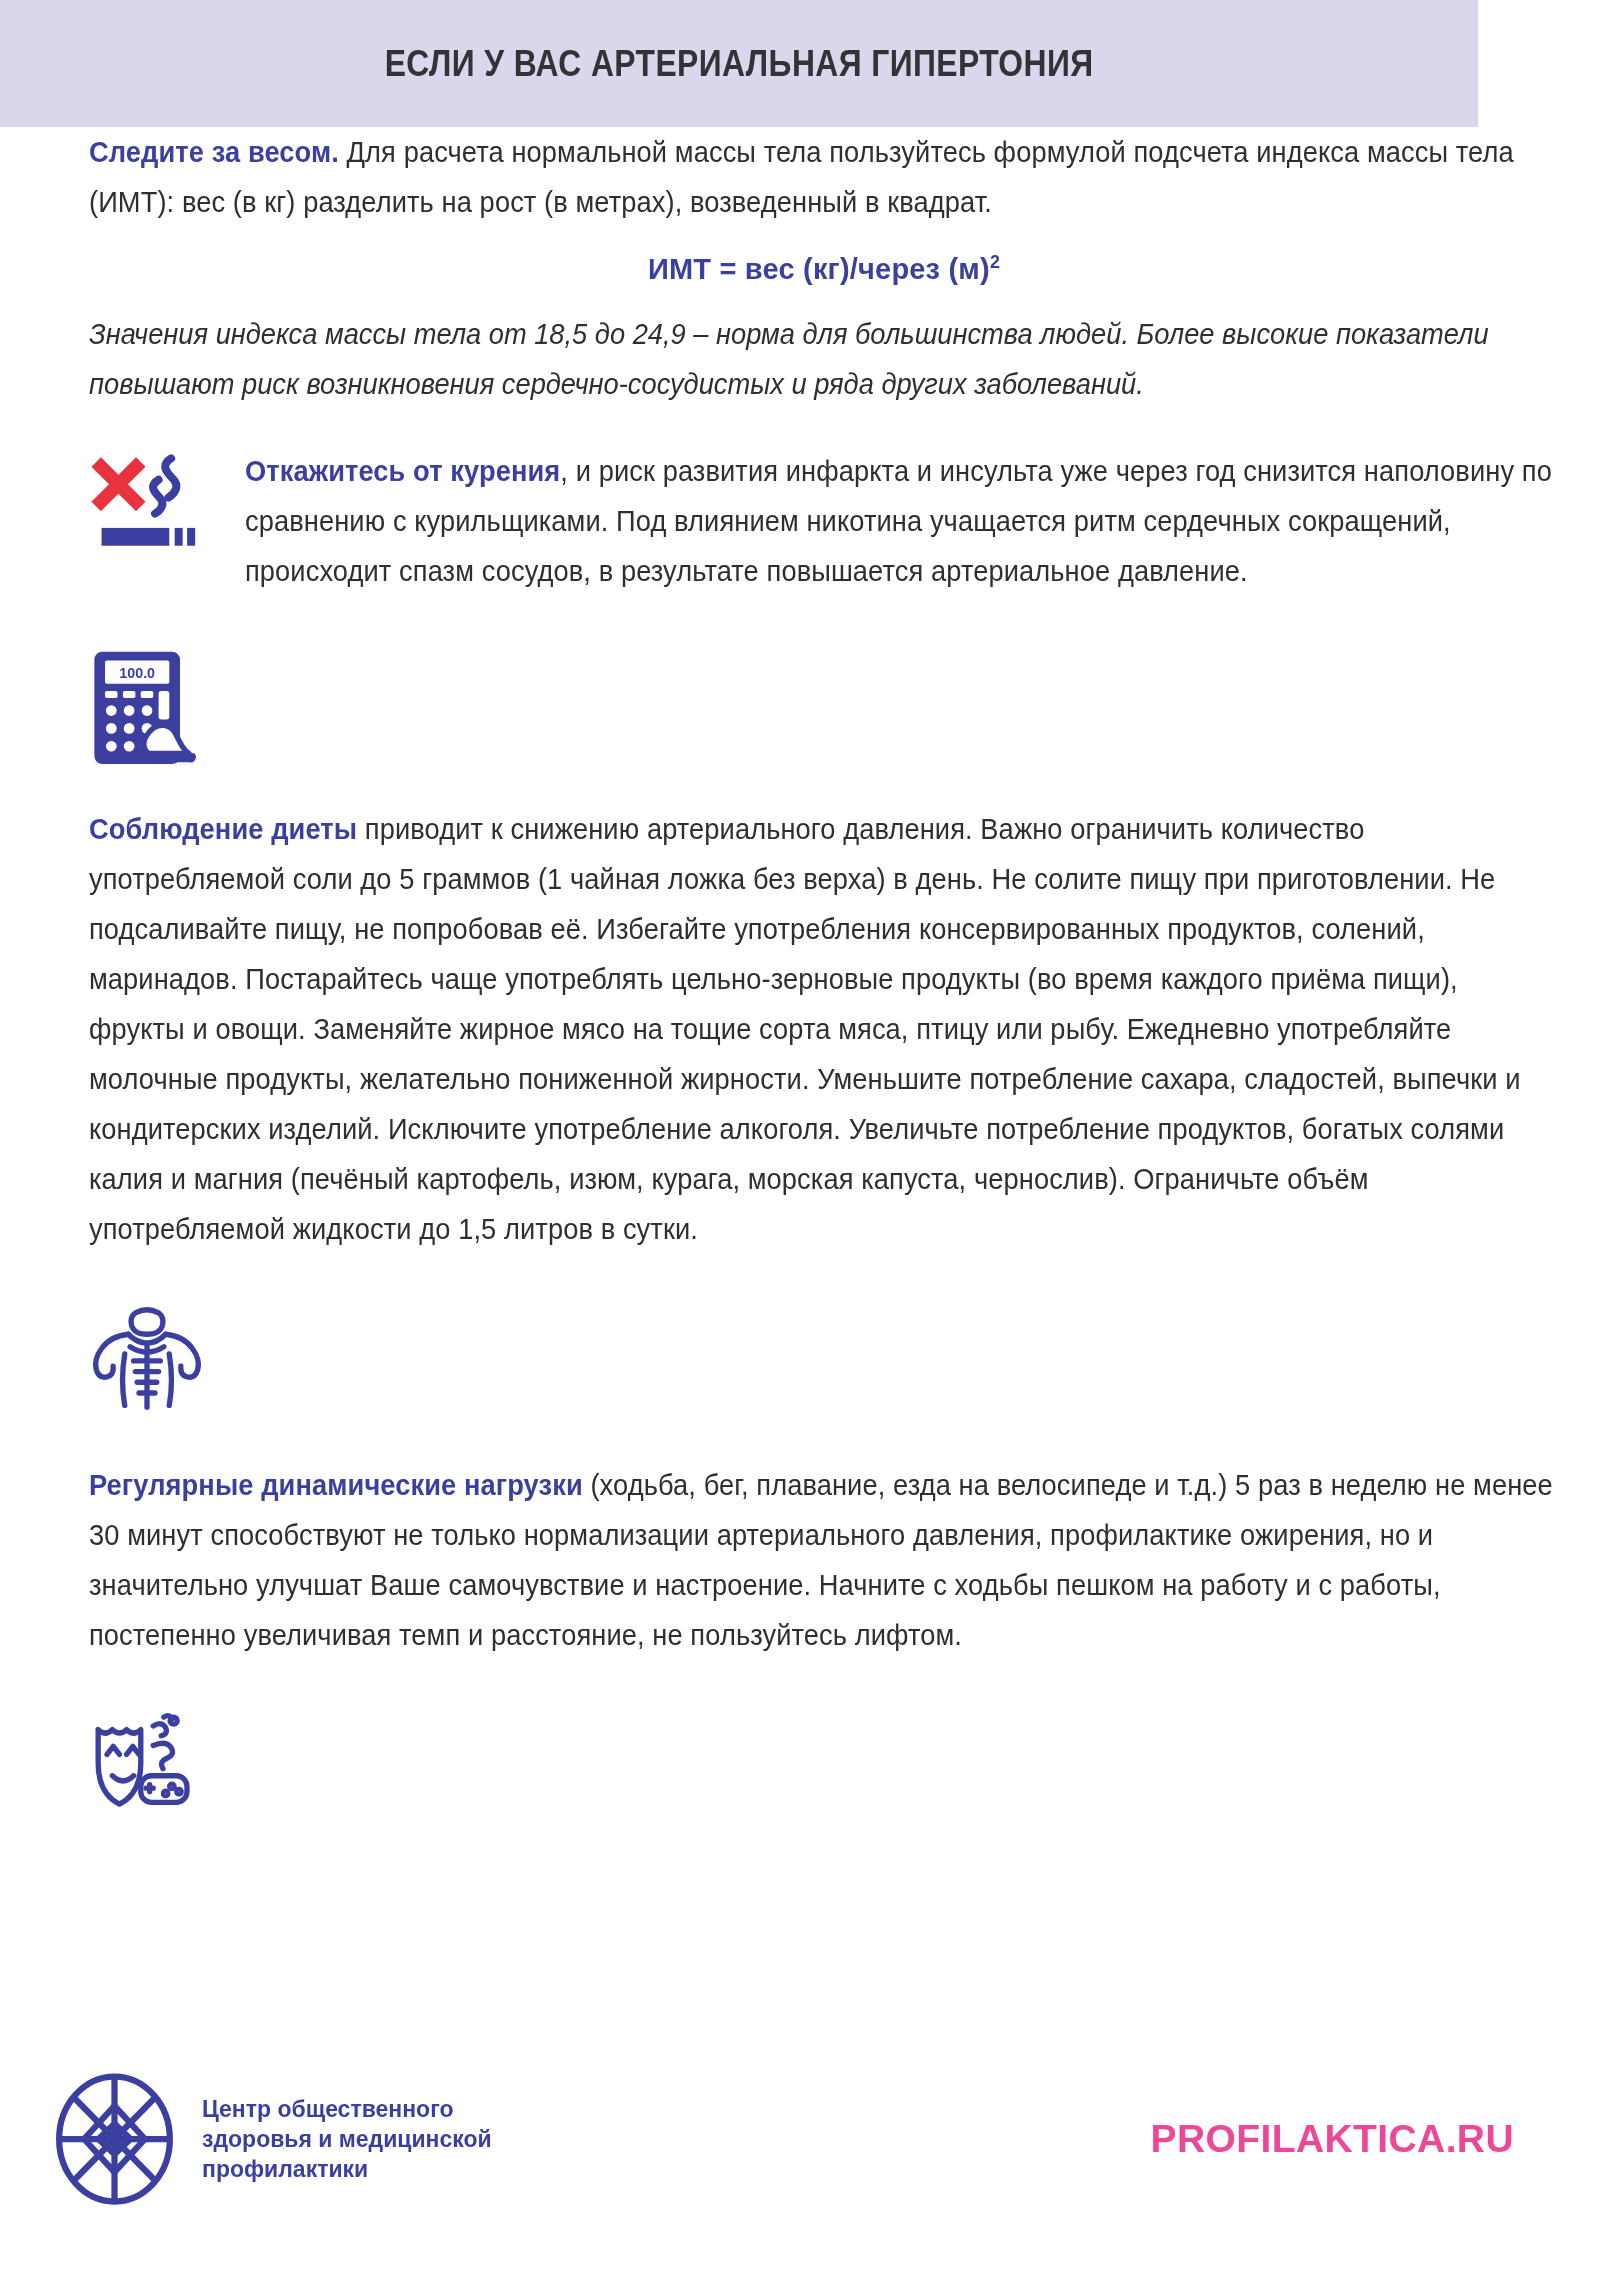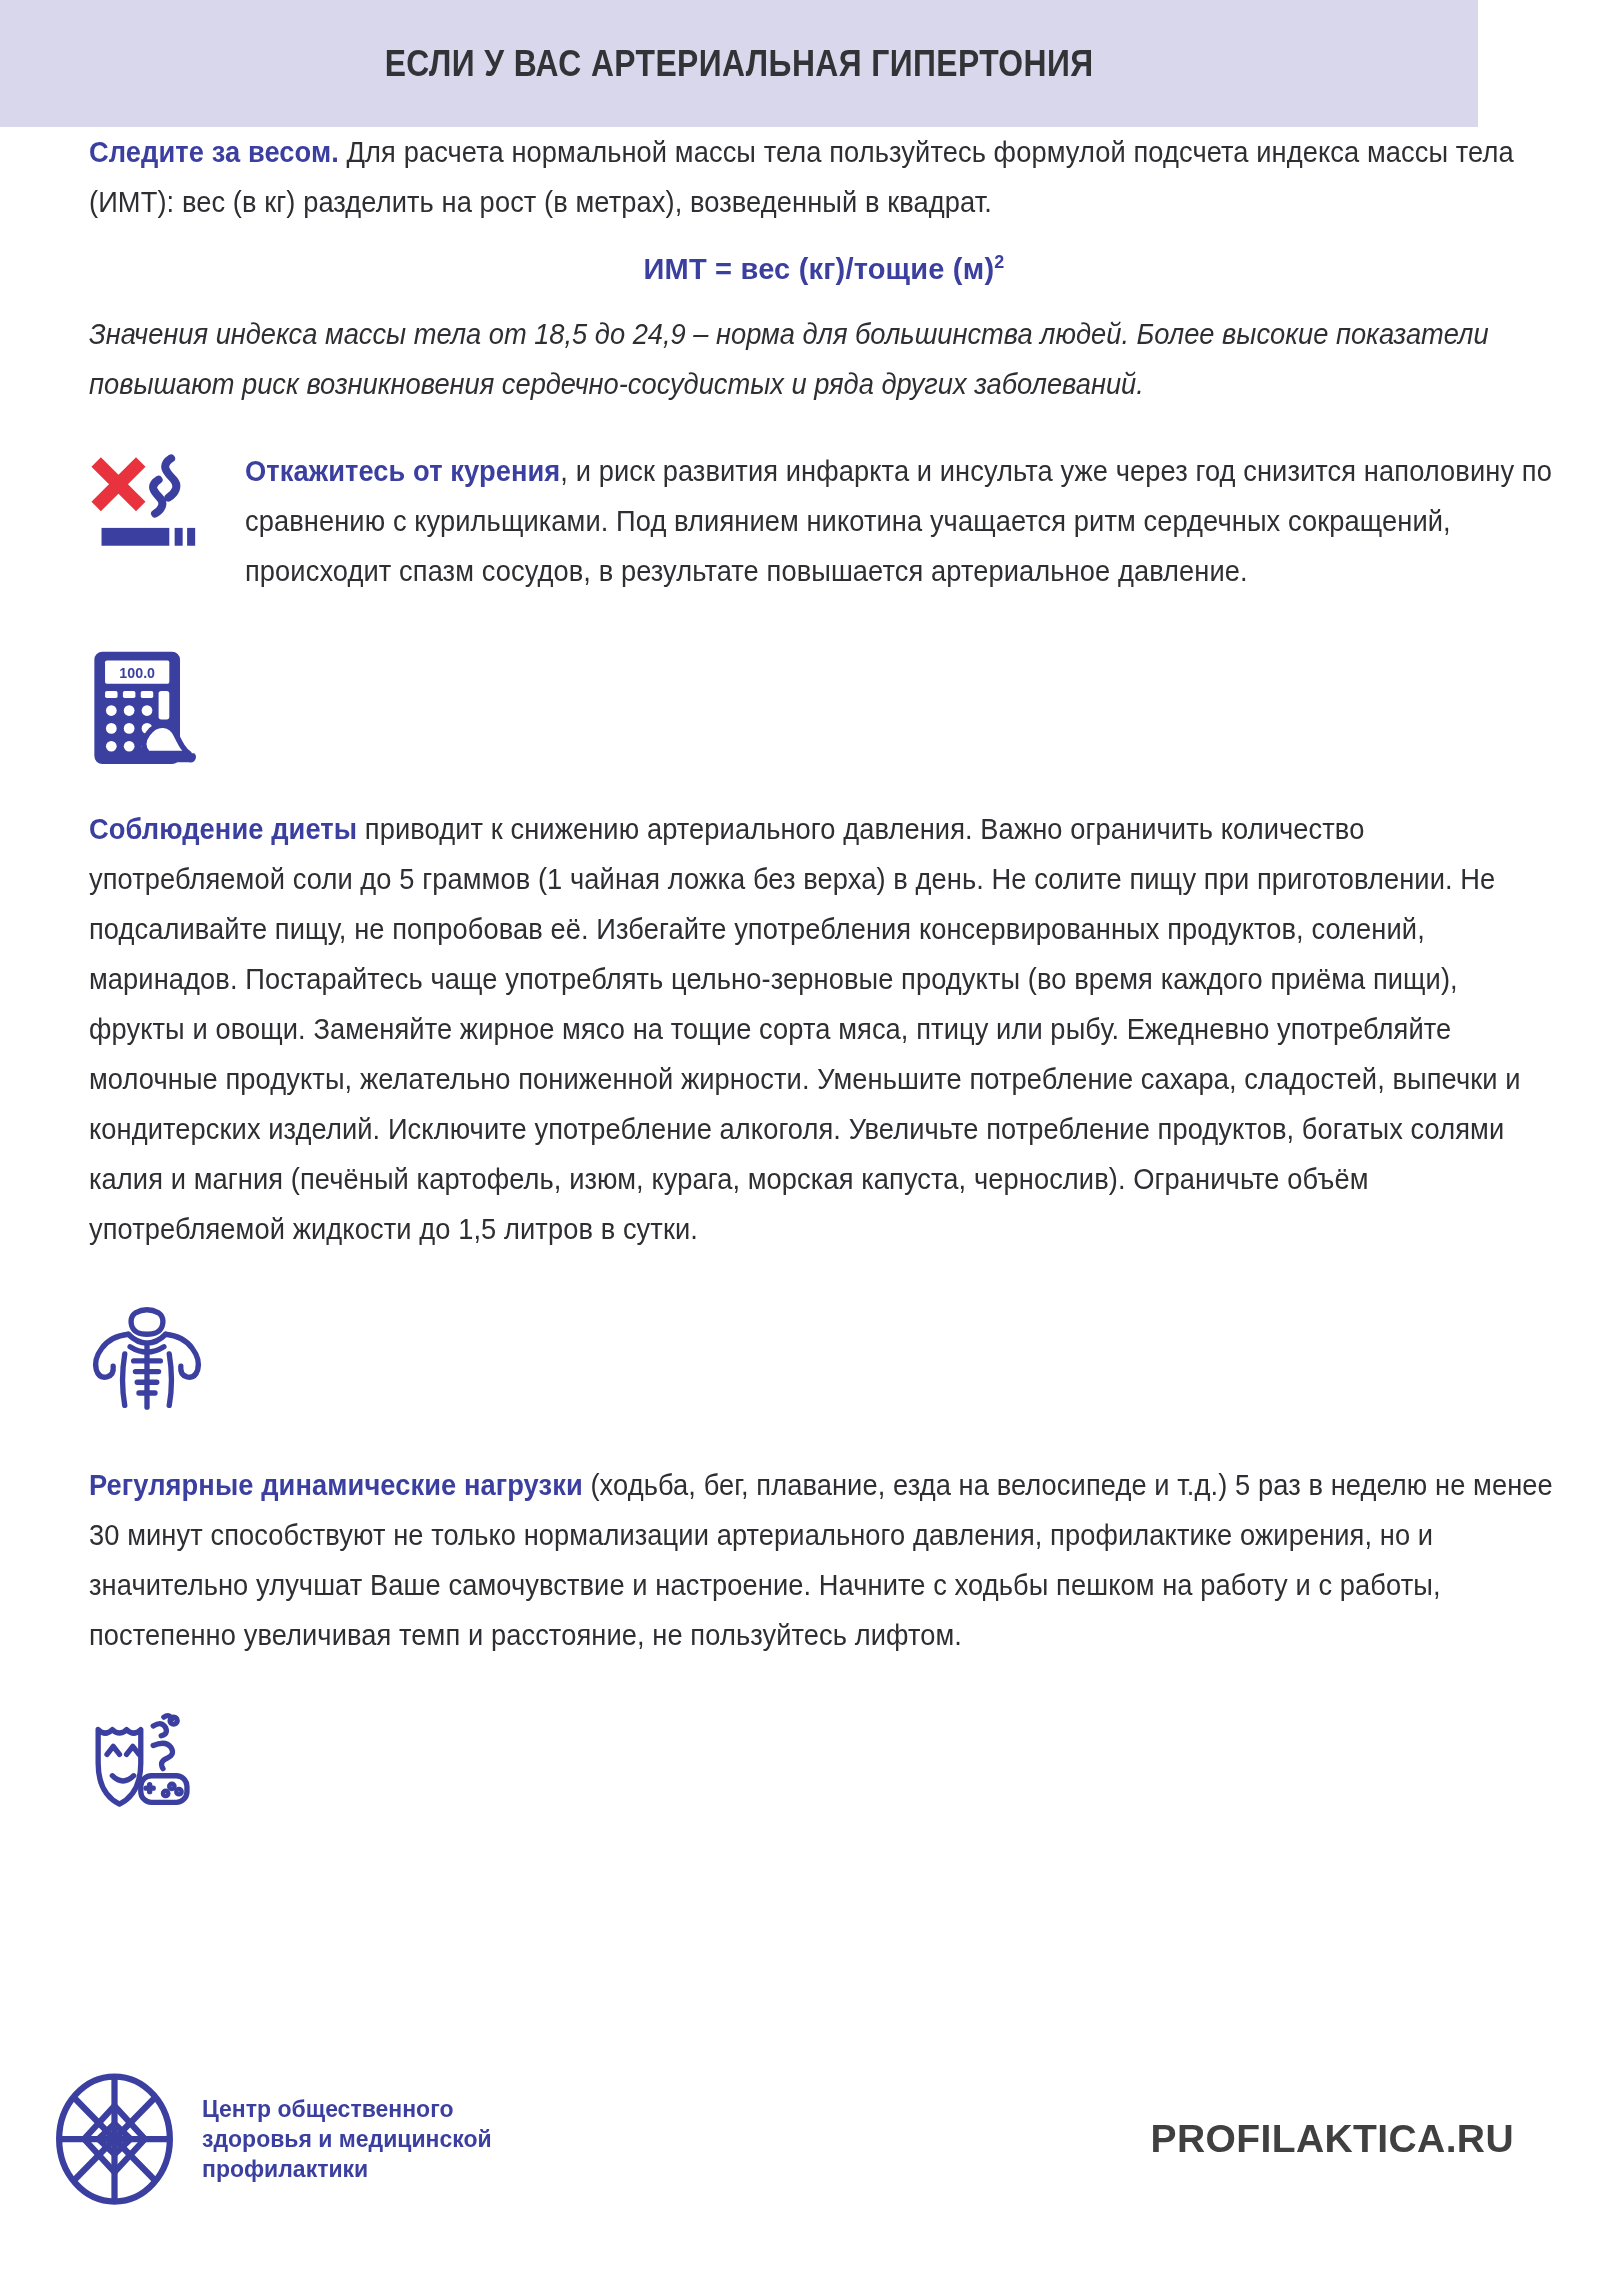--- a/index.html
+++ b/index.html
@@ -133,40 +133,40 @@
     font-weight: 700;
     line-height: 30px;
     color: #3b3fa0;
     white-space: pre-line;
   }
   .site {
     margin-left: auto;
     font-size: 39px;
     font-weight: 800;
     letter-spacing: 0.4px;
-    color: #404040;
+    color: #ec4899;
   }
 
   svg { display: block; }
 </style>
 </head>
 <body>
 
 <div class="page">
 
   <div class="header-band">
     <div class="header-title">ЕСЛИ У ВАС АРТЕРИАЛЬНАЯ ГИПЕРТОНИЯ</div>
   </div>
 
   <div class="content">
 
     <div class="section" id="sec-weight">
       <div class="text-col">
         <div class="para"><span class="lead">Следите за весом.</span><span> Для расчета нормальной массы тела пользуйтесь формулой подсчета индекса массы тела (ИМТ): вес (в кг) разделить на рост (в метрах), возведенный в квадрат.</span></div>
-        <div class="formula"><span>ИМТ = вес (кг)/тощие (м)</span><sup>2</sup></div>
+        <div class="formula"><span>ИМТ = вес (кг)/через (м)</span><sup>2</sup></div>
         <div class="note">Значения индекса массы тела от 18,5 до 24,9 – норма для большинства людей. Более высокие показатели повышают риск возникновения сердечно-сосудистых и ряда других заболеваний.</div>
       </div>
     </div>
 
     <div class="section" id="sec-smoking">
       <div class="icon-col">
         <span>
           <svg width="116" height="107" viewBox="0 0 130 120">
             <g stroke="#e8333f" stroke-width="15" stroke-linecap="butt">
               <line x1="8" y1="10" x2="58" y2="60"></line>

